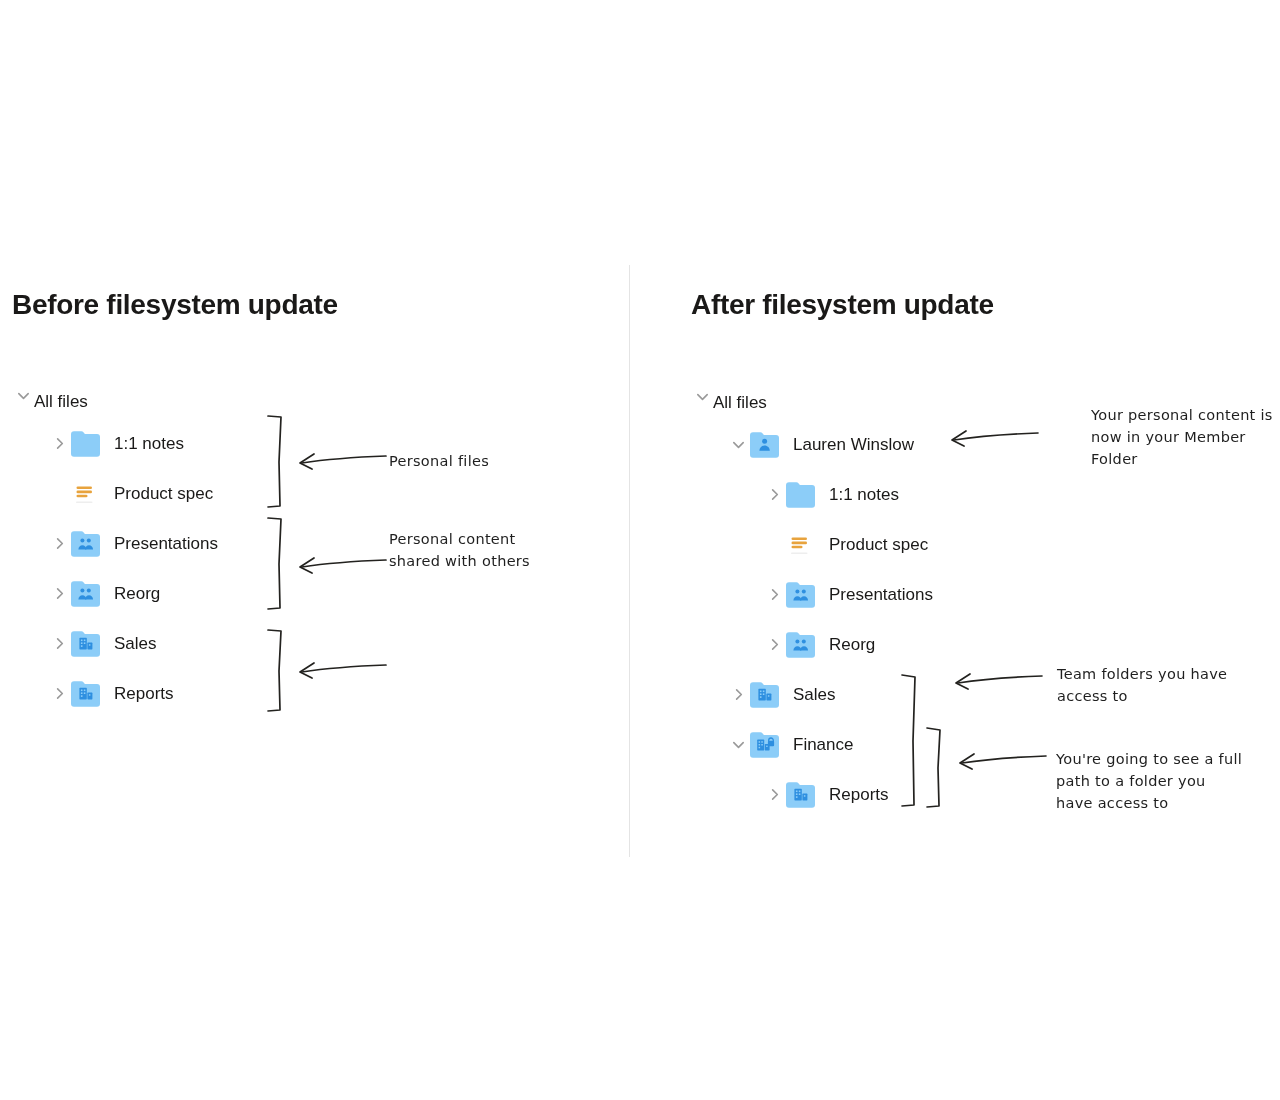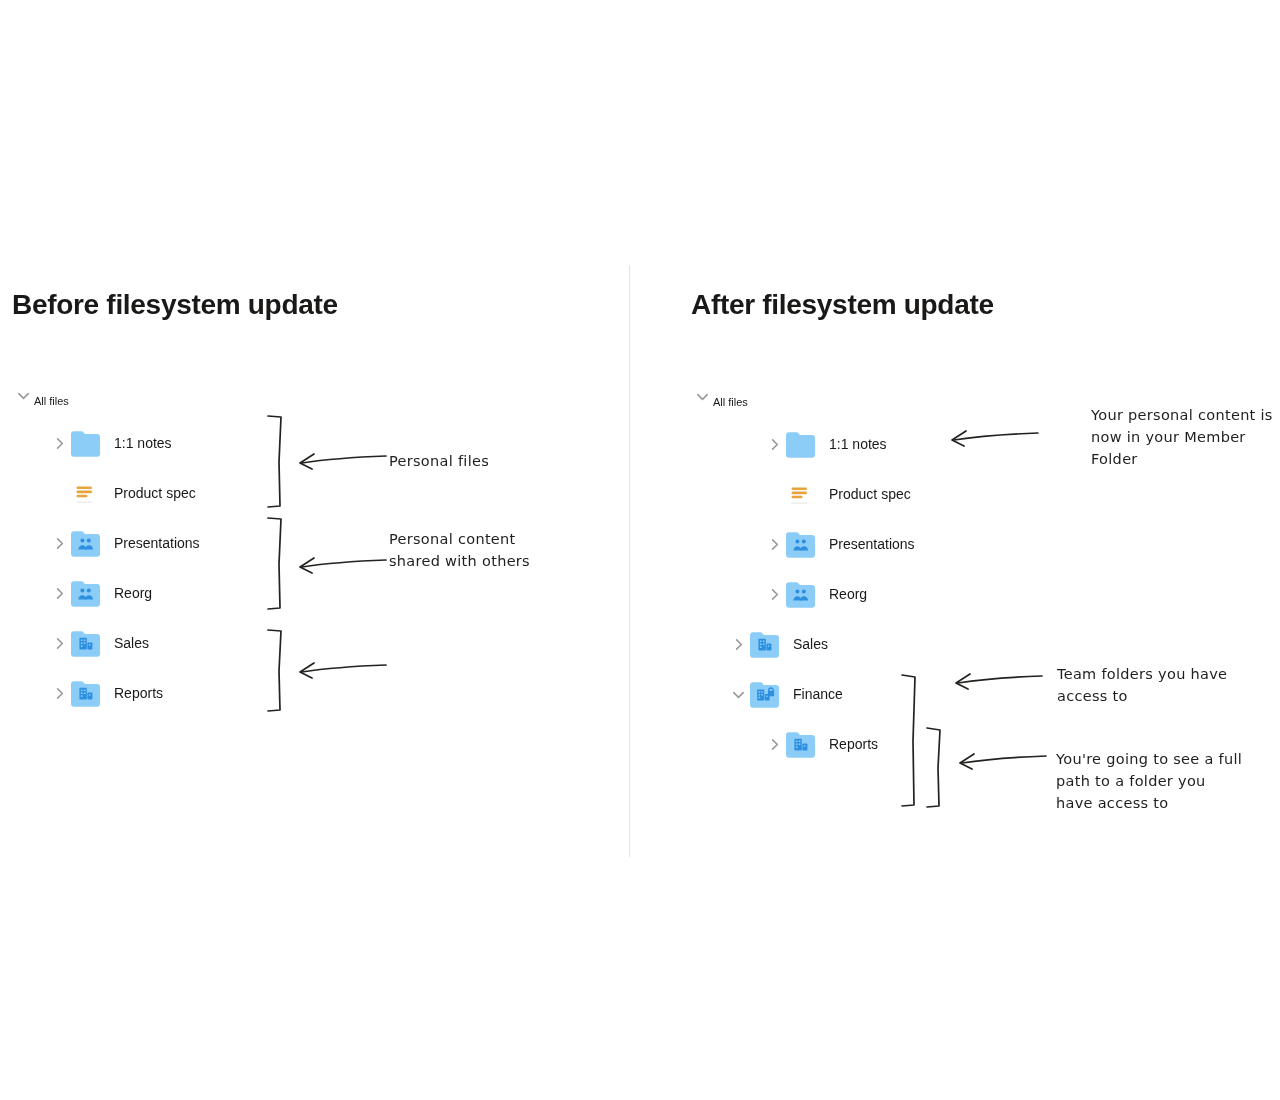--- a/index.html
+++ b/index.html
@@ -58,26 +58,26 @@
 
   .row-icon {
     width: 34px; height: 30px;
     flex: 0 0 34px;
     margin-right: 10px;
     display: flex; align-items: center; justify-content: flex-start;
   }
   .row-icon svg { display: block; }
 
   .row-label {
-    font-size: 14px;
+    font-size: 17px;
     color: #1a1918;
     white-space: nowrap;
     line-height: 1;
   }
-  .root .row-label { font-size: 11px; margin-top: 12px; }
+  .root .row-label { font-size: 17px; margin-top: 12px; }
 
   
   .ind-0 { padding-left: 0px; }
   .ind-1 { padding-left: 36px; }
   .ind-2 { padding-left: 72px; }
 
   
   .chev.blank { visibility: hidden; }
 
   
@@ -220,20 +220,35 @@
   <div class="panel" id="panel-after">
     <div class="panel-title" id="title-after">After filesystem update</div>
     <div class="tree" id="tree-after">
         <div class="tree-row root ind-0">
           <span class="chev">
             <svg width="15" height="15" viewBox="0 0 16 16">
               <path d="M3 6 L8 11 L13 6" fill="none" stroke="currentColor" stroke-width="1.7" stroke-linecap="round" stroke-linejoin="round"></path>
             </svg>
           </span>
           <span class="row-label">All files</span>
+        </div>
+        <div class="tree-row ind-1">
+          <span class="chev">
+            <svg width="15" height="15" viewBox="0 0 16 16">
+              <path d="M3 6 L8 11 L13 6" fill="none" stroke="currentColor" stroke-width="1.7" stroke-linecap="round" stroke-linejoin="round"></path>
+            </svg>
+          </span>
+          <span class="row-icon">
+            <svg width="31" height="29" viewBox="0 0 31 29">
+              <path d="M1 5.2a3 3 0 0 1 3-3h7.4c.8 0 1.5.35 2 .95l1.5 1.8h12.1a3 3 0 0 1 3 3v16.8a3 3 0 0 1-3 3H4a3 3 0 0 1-3-3Z" fill="#8ccdf8"></path>
+              <circle cx="15.6" cy="11.2" r="2.5" fill="#2e8fe0"></circle>
+              <path d="M10.4 20.8c0-3 2.3-5.3 5.2-5.3s5.2 2.3 5.2 5.3Z" fill="#2e8fe0"></path>
+            </svg>
+          </span>
+          <span class="row-label">Lauren Winslow</span>
         </div>
         <div class="tree-row ind-2">
           <span class="chev">
             <svg width="15" height="15" viewBox="0 0 16 16">
               <path d="M6 3 L11 8 L6 13" fill="none" stroke="currentColor" stroke-width="1.7" stroke-linecap="round" stroke-linejoin="round"></path>
             </svg>
           </span>
           <span class="row-icon">
             <svg width="31" height="29" viewBox="0 0 31 29">
               <path d="M1 5.2a3 3 0 0 1 3-3h7.4c.8 0 1.5.35 2 .95l1.5 1.8h12.1a3 3 0 0 1 3 3v16.8a3 3 0 0 1-3 3H4a3 3 0 0 1-3-3Z" fill="#8ccdf8"></path>

